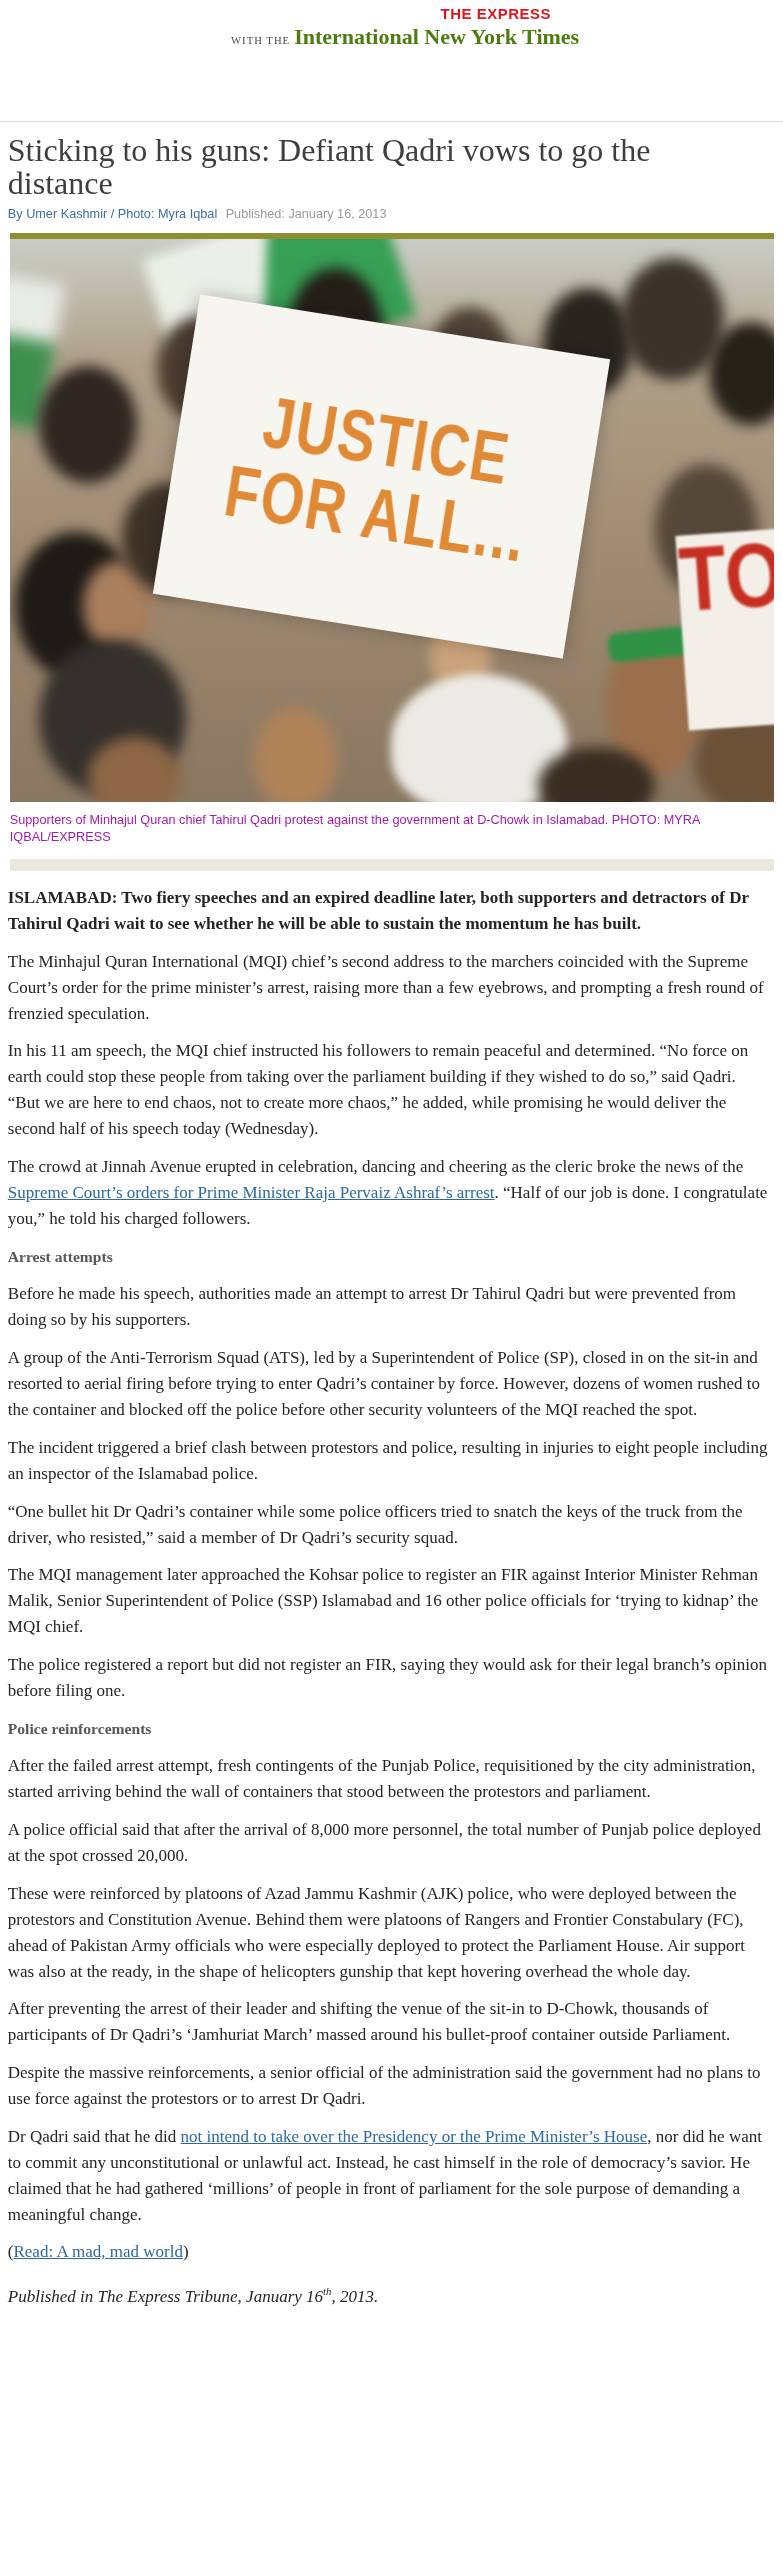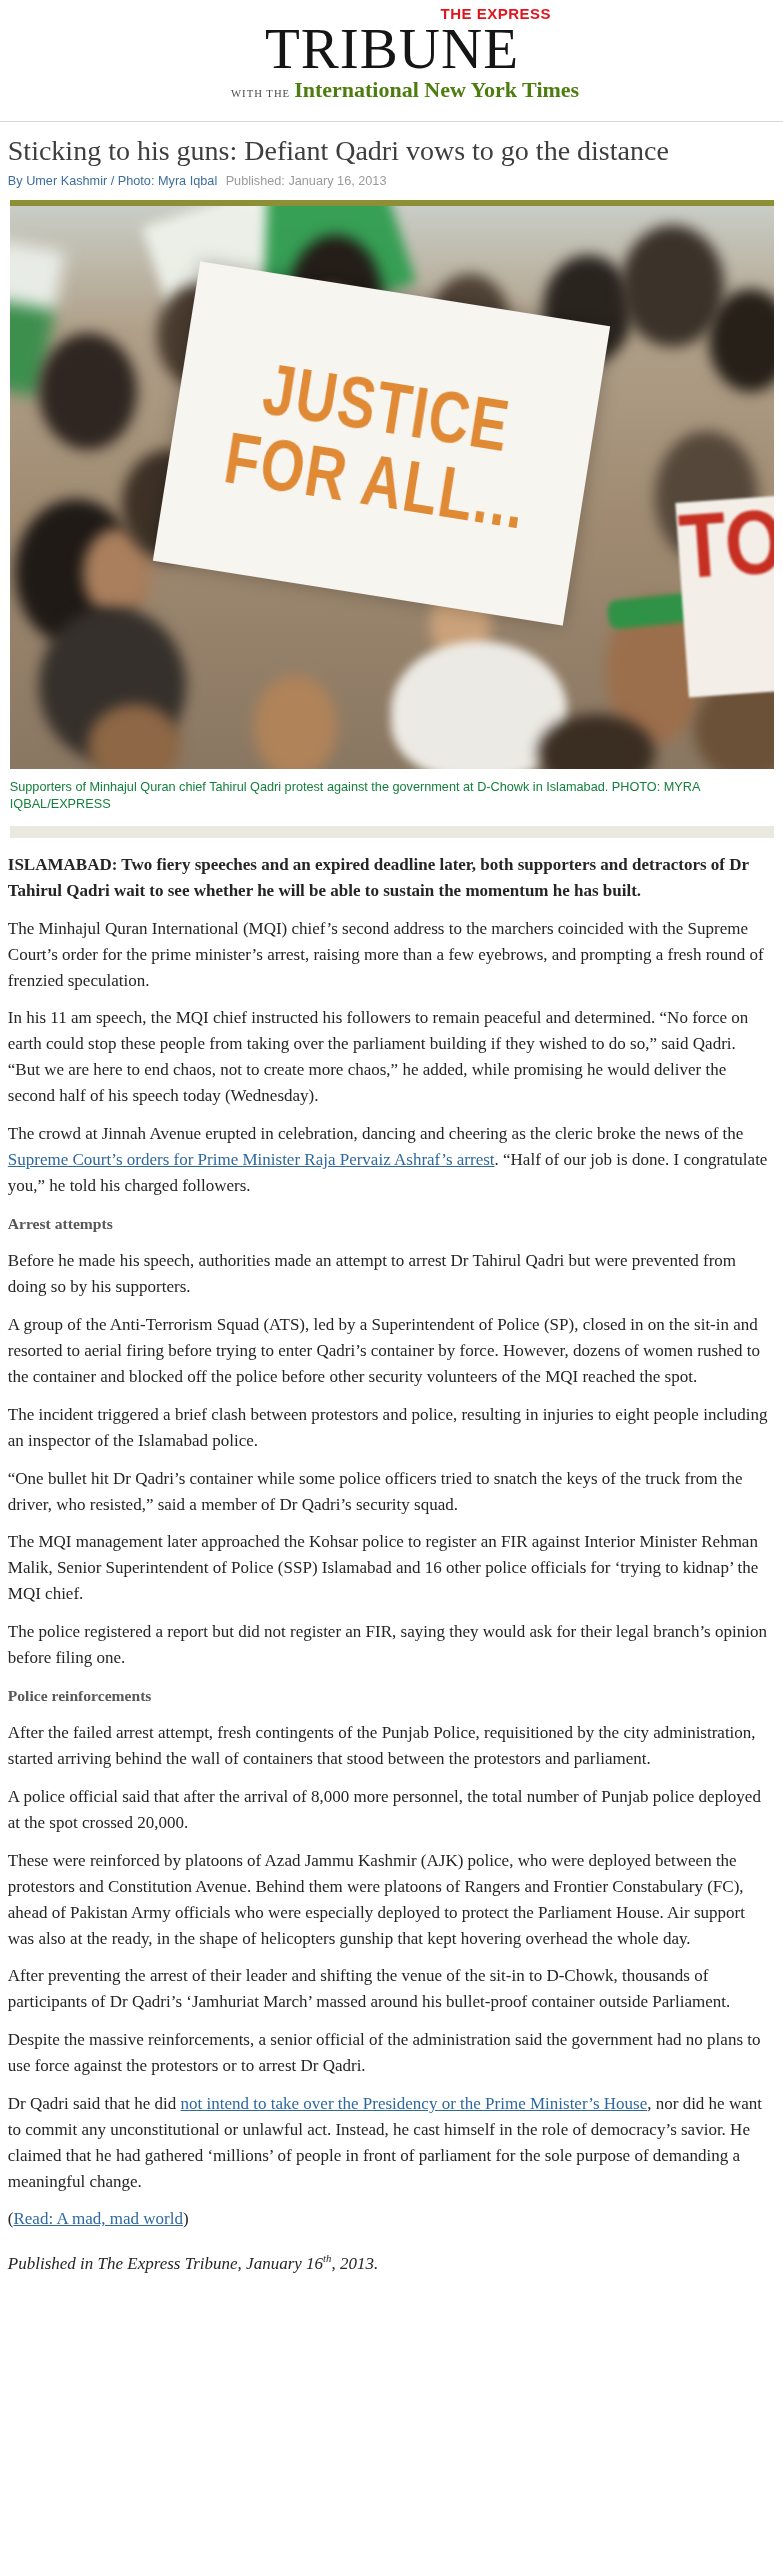--- a/index.html
+++ b/index.html
@@ -14,21 +14,21 @@
   .brand-main{display:block;text-align:center;font-size:57px;line-height:53px;
               font-family:"Liberation Serif",serif;color:#151515;letter-spacing:1px;}
   .brand-sub{display:block;text-align:center;margin-top:2px;white-space:nowrap;}
   .brand-sub .withthe{font-size:10.7px;color:#4a4a4a;letter-spacing:1px;font-variant:small-caps;
                       font-family:"Liberation Serif",serif;}
   .brand-sub .nyt{font-size:22px;font-weight:bold;font-family:"Liberation Serif",serif;
                   color:#4d7c0f;letter-spacing:0;}
   .header-rule{border-top:1px solid #d9d9d9;margin:0;}
 
   
-  .headline{font-size:28px;line-height:33px;color:#3e3e3e;font-weight:normal;
+  .headline{font-size:32px;line-height:33px;color:#3e3e3e;font-weight:normal;
             margin:11.7px 88px 7.8px 7.8px;font-family:"Liberation Serif",serif;}
   .byline{font-family:"Liberation Sans",sans-serif;font-size:12.7px;margin:3.9px 0 11.7px 7.8px;}
   .byline .authors{color:#3c6e9e;cursor:pointer;}
   .byline .published{color:#9a9a9a;margin-left:4.9px;}
 
   
   .photo-wrap{margin:7.8px 9.8px 0 9.8px;}
   .photo-topbar{height:5.9px;background:#8d8f35;}
   .photo{position:relative;width:764px;height:563px;overflow:hidden;
          background:linear-gradient(#c9cdc6 0%,#b0a089 22%,#a08b72 55%,#8a7762 100%);}
@@ -51,39 +51,38 @@
             transform:rotate(-4deg);filter:blur(1px);display:flex;align-items:flex-start;
             justify-content:center;}
   .sign-red .line{font-family:"Liberation Sans",sans-serif;font-weight:bold;color:#c62f22;
                   font-size:90px;line-height:90px;transform:scaleX(.85);}
   
   .headband{position:absolute;left:598px;top:389px;width:115px;height:29px;background:#2f9246;
             transform:rotate(-6deg);filter:blur(2.9px);border-radius:9.8px;}
 
   
   .caption{font-family:"Liberation Sans",sans-serif;font-size:12.7px;line-height:17.6px;
-           color:#15803d;margin:9.8px 9.8px 11.7px 9.8px;}
+           color:#a21caf;margin:9.8px 9.8px 11.7px 9.8px;}
   .share-bar{height:12.7px;background:#ebe8e0;margin:0 9.8px 13.7px 9.8px;}
 
   
   .article{margin:0 13.7px 0 7.8px;font-size:17px;line-height:26px;color:#252525;}
   .article p{margin:0 0 11.7px 0;}
   .article p.lead{font-weight:bold;}
   .article h4{font-size:15.6px;color:#58585a;margin:3.9px 0 11.7px 0;font-weight:bold;}
   .article a{color:#2d69a0;text-decoration:underline;cursor:pointer;}
   .article p.pub{font-style:italic;margin-top:13px;}
   .article sup{font-size:10.7px;}
 </style>
 </head>
 <body>
 
 <div class="masthead">
   <div class="logo">
     <span class="brand-top">THE EXPRESS</span>
-    <span class="brand-main">TRIBUNE</span>
     <span class="brand-sub">
       <span class="withthe">WITH THE</span>
       <span class="nyt">International New York Times</span>
     </span>
   </div>
 </div>
 <div class="header-rule"></div>
 
 <h1 class="headline">Sticking to his guns: Defiant Qadri vows to go the distance</h1>
 <div class="byline">

